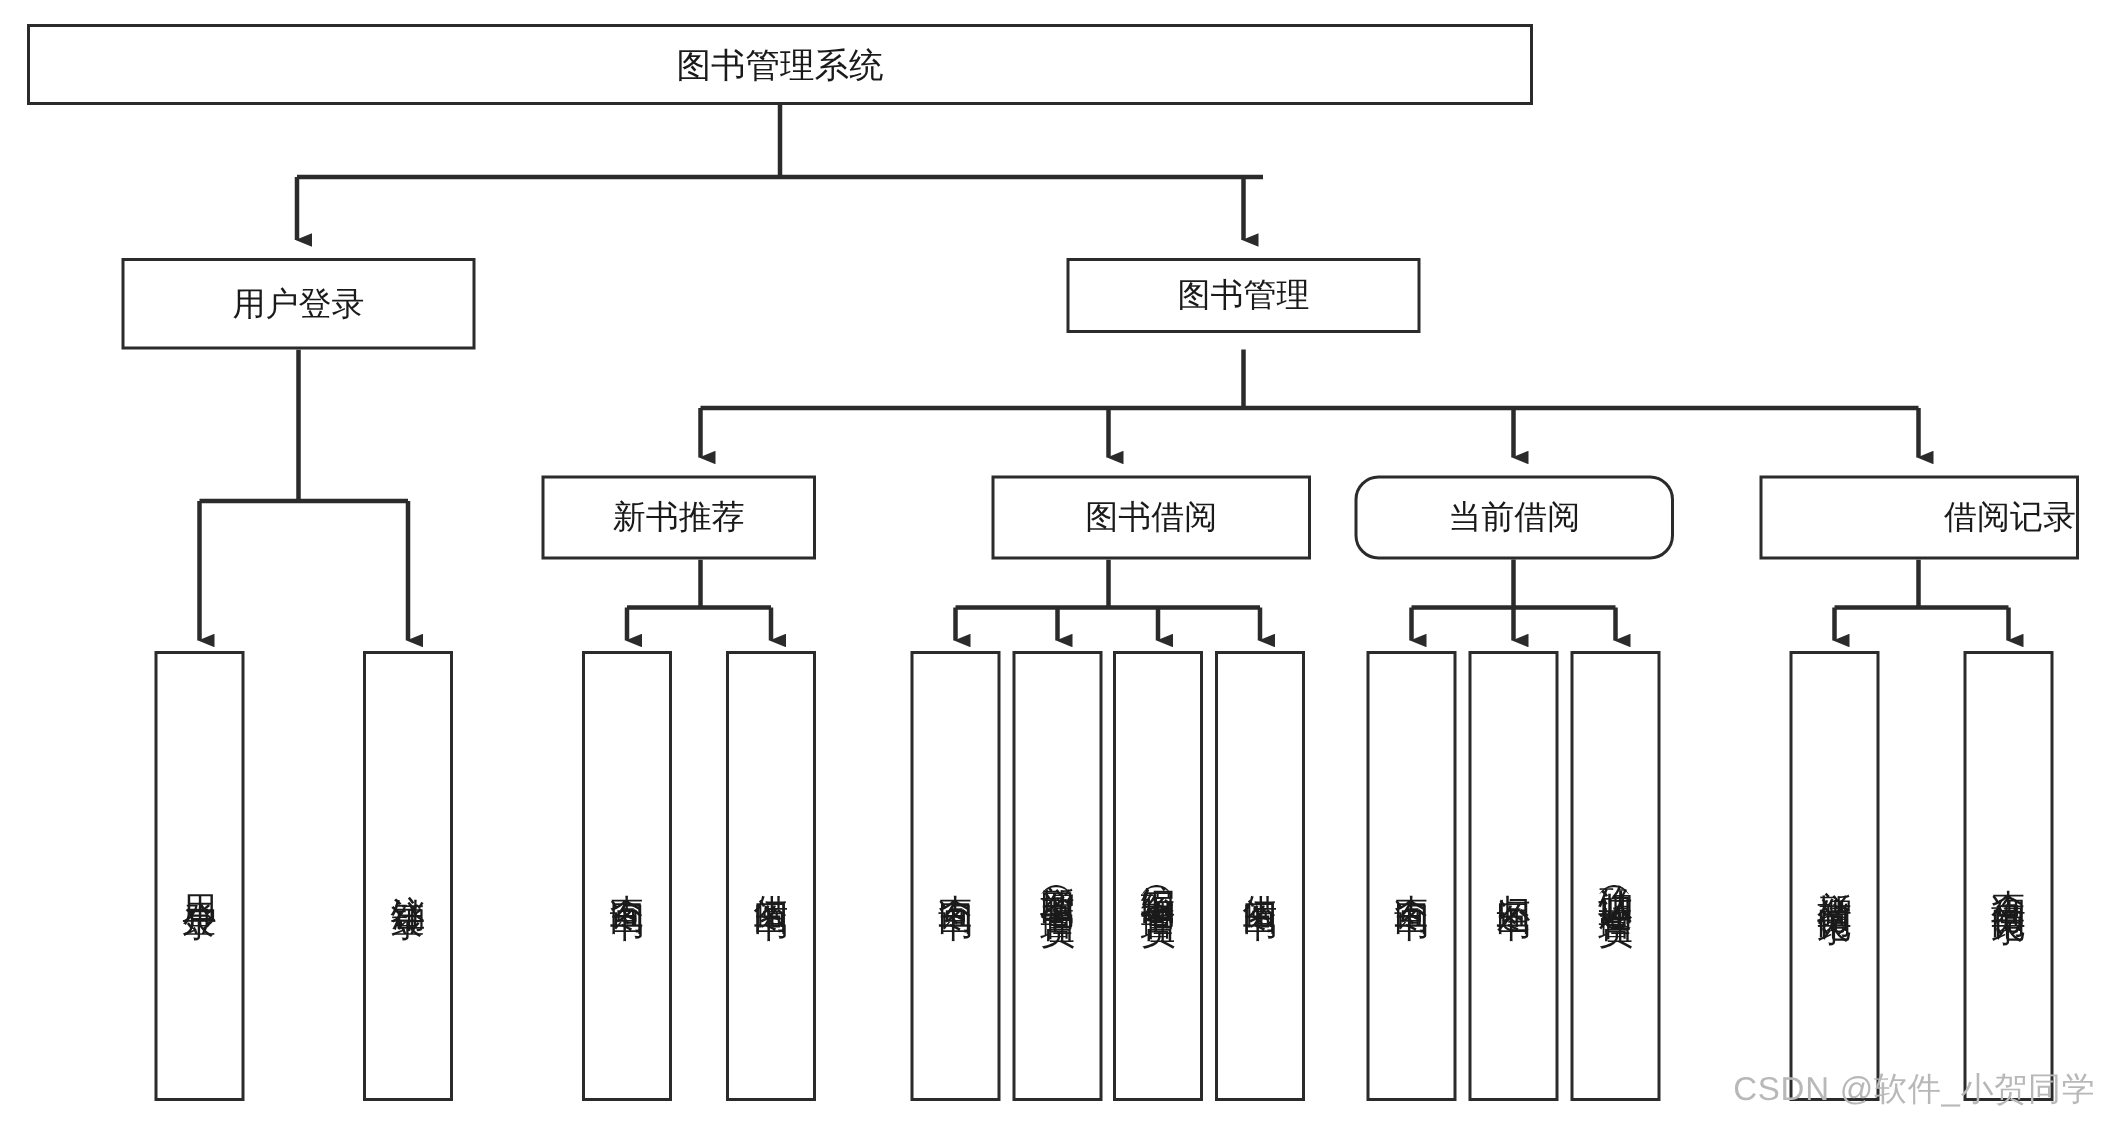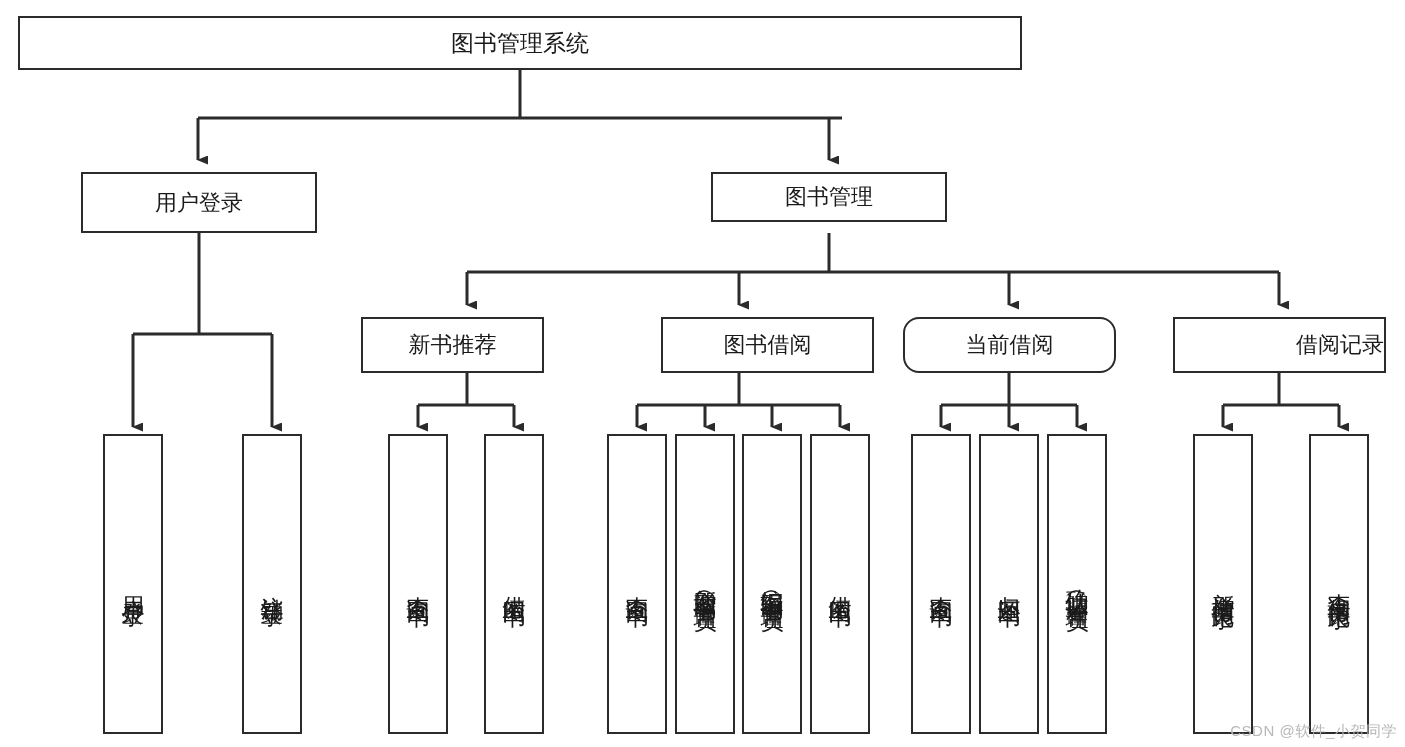--- a/index.html
+++ b/index.html
@@ -55,21 +55,21 @@
     text-orientation: upright;
     font-size: 23px;
     letter-spacing: 3px;
     line-height: 1;
   }
   .node.root .node-label { font-size: 23px; }
   .watermark {
     position: absolute;
     right: 8px;
     bottom: 6px;
-    font-size: 15px;
+    font-size: 22px;
     color: #b8b8b8;
     letter-spacing: 0.5px;
     white-space: nowrap;
     z-index: 5;
     pointer-events: none;
   }
 </style>
 </head>
 <body>
 

